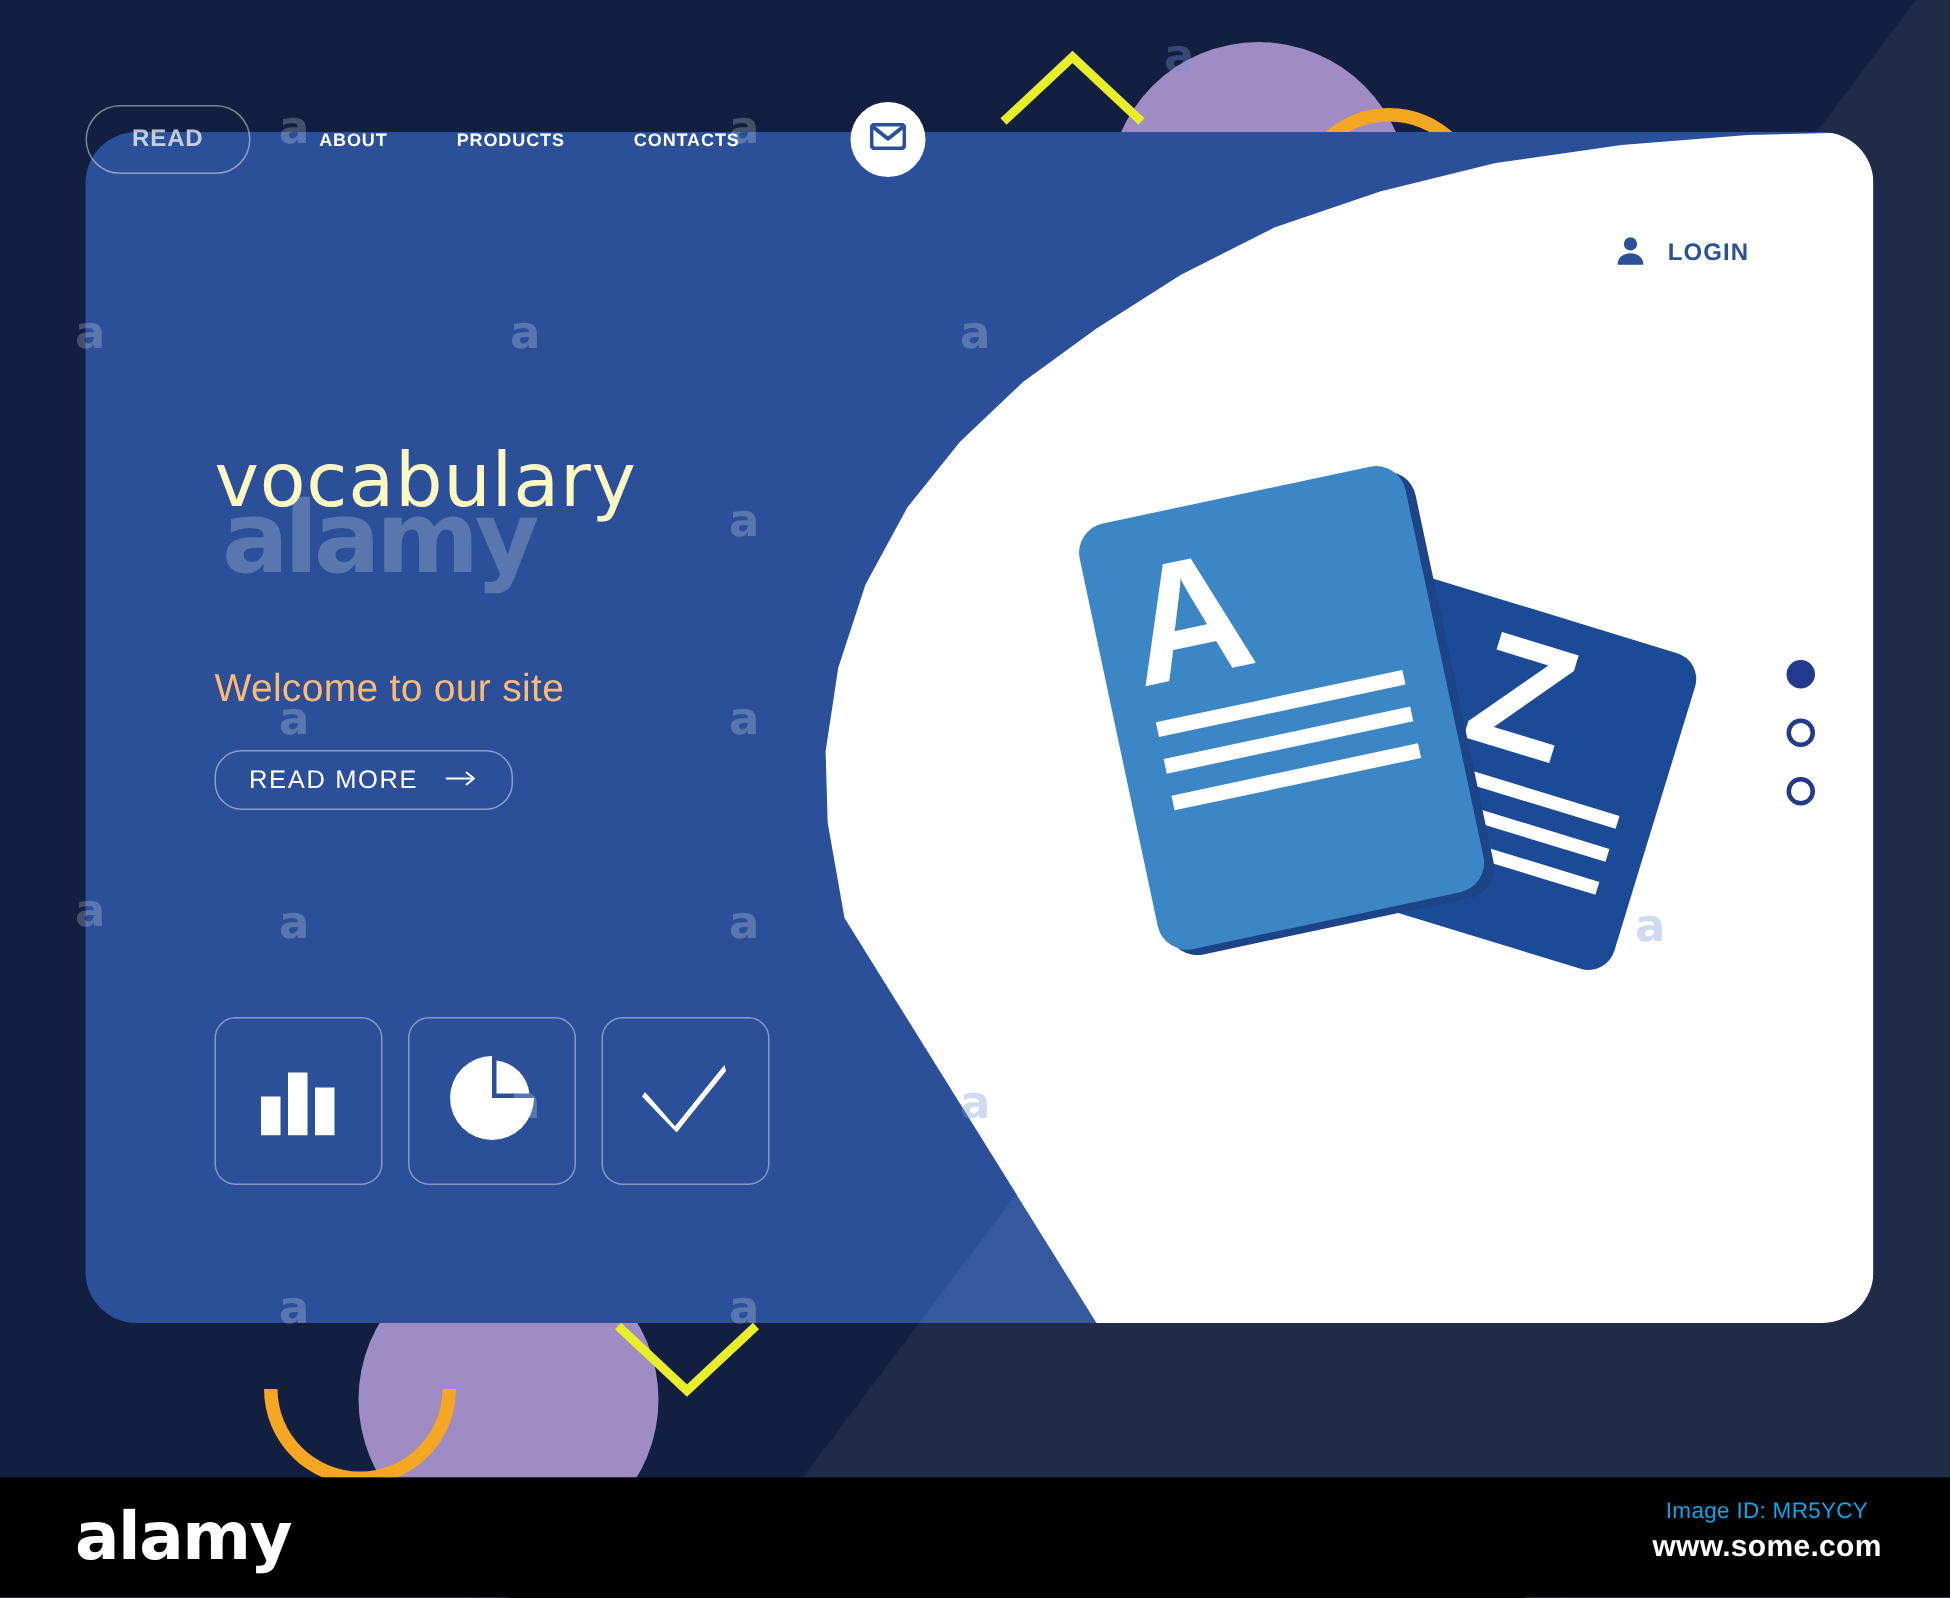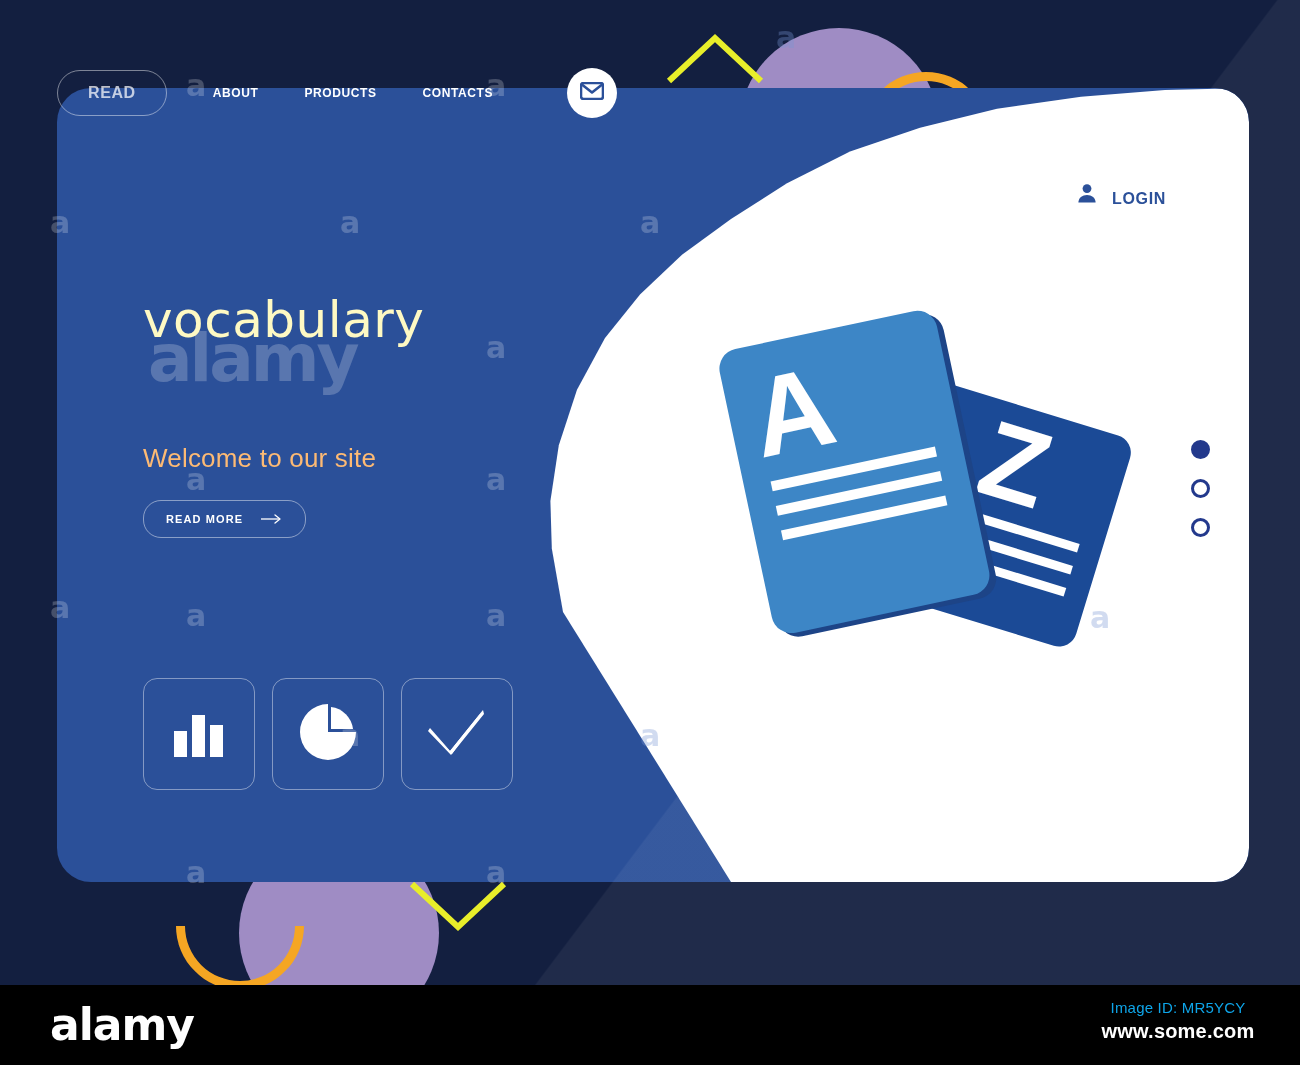--- a/index.html
+++ b/index.html
@@ -145,26 +145,26 @@
     border-radius: 50%;
     background: #ffffff;
     display: flex;
     align-items: center;
     justify-content: center;
     cursor: pointer;
   }
 
   .login-btn {
     position: absolute;
-    left: 1045px; top: 158px;
+    left: 1045px; top: 144px;
     width: 152px; height: 50px;
     border-radius: 26px;
     background: #ffffff;
     display: flex;
-    align-items: flex-end;
+    align-items: center;
     justify-content: center;
     gap: 14px;
     z-index: 6;
     cursor: pointer;
   }
   .login-btn .label {
     color: #2b5099;
     font-size: 16px;
     font-weight: bold;
     letter-spacing: 0.7px;
@@ -205,22 +205,22 @@
     display: inline-flex;
     align-items: center;
     gap: 18px;
     border: 1px solid rgba(255,255,255,0.45);
     border-radius: 18px;
     padding: 9px 22px;
     cursor: pointer;
   }
   .read-more .label {
     color: #ffffff;
-    font-size: 11px;
-    font-weight: bold;
+    font-size: 17px;
+    font-weight: normal;
     letter-spacing: 1.1px;
   }
 
   
   .tiles {
     position: absolute;
     left: 143px; top: 678px;
     display: flex;
     gap: 17px;
     z-index: 6;

